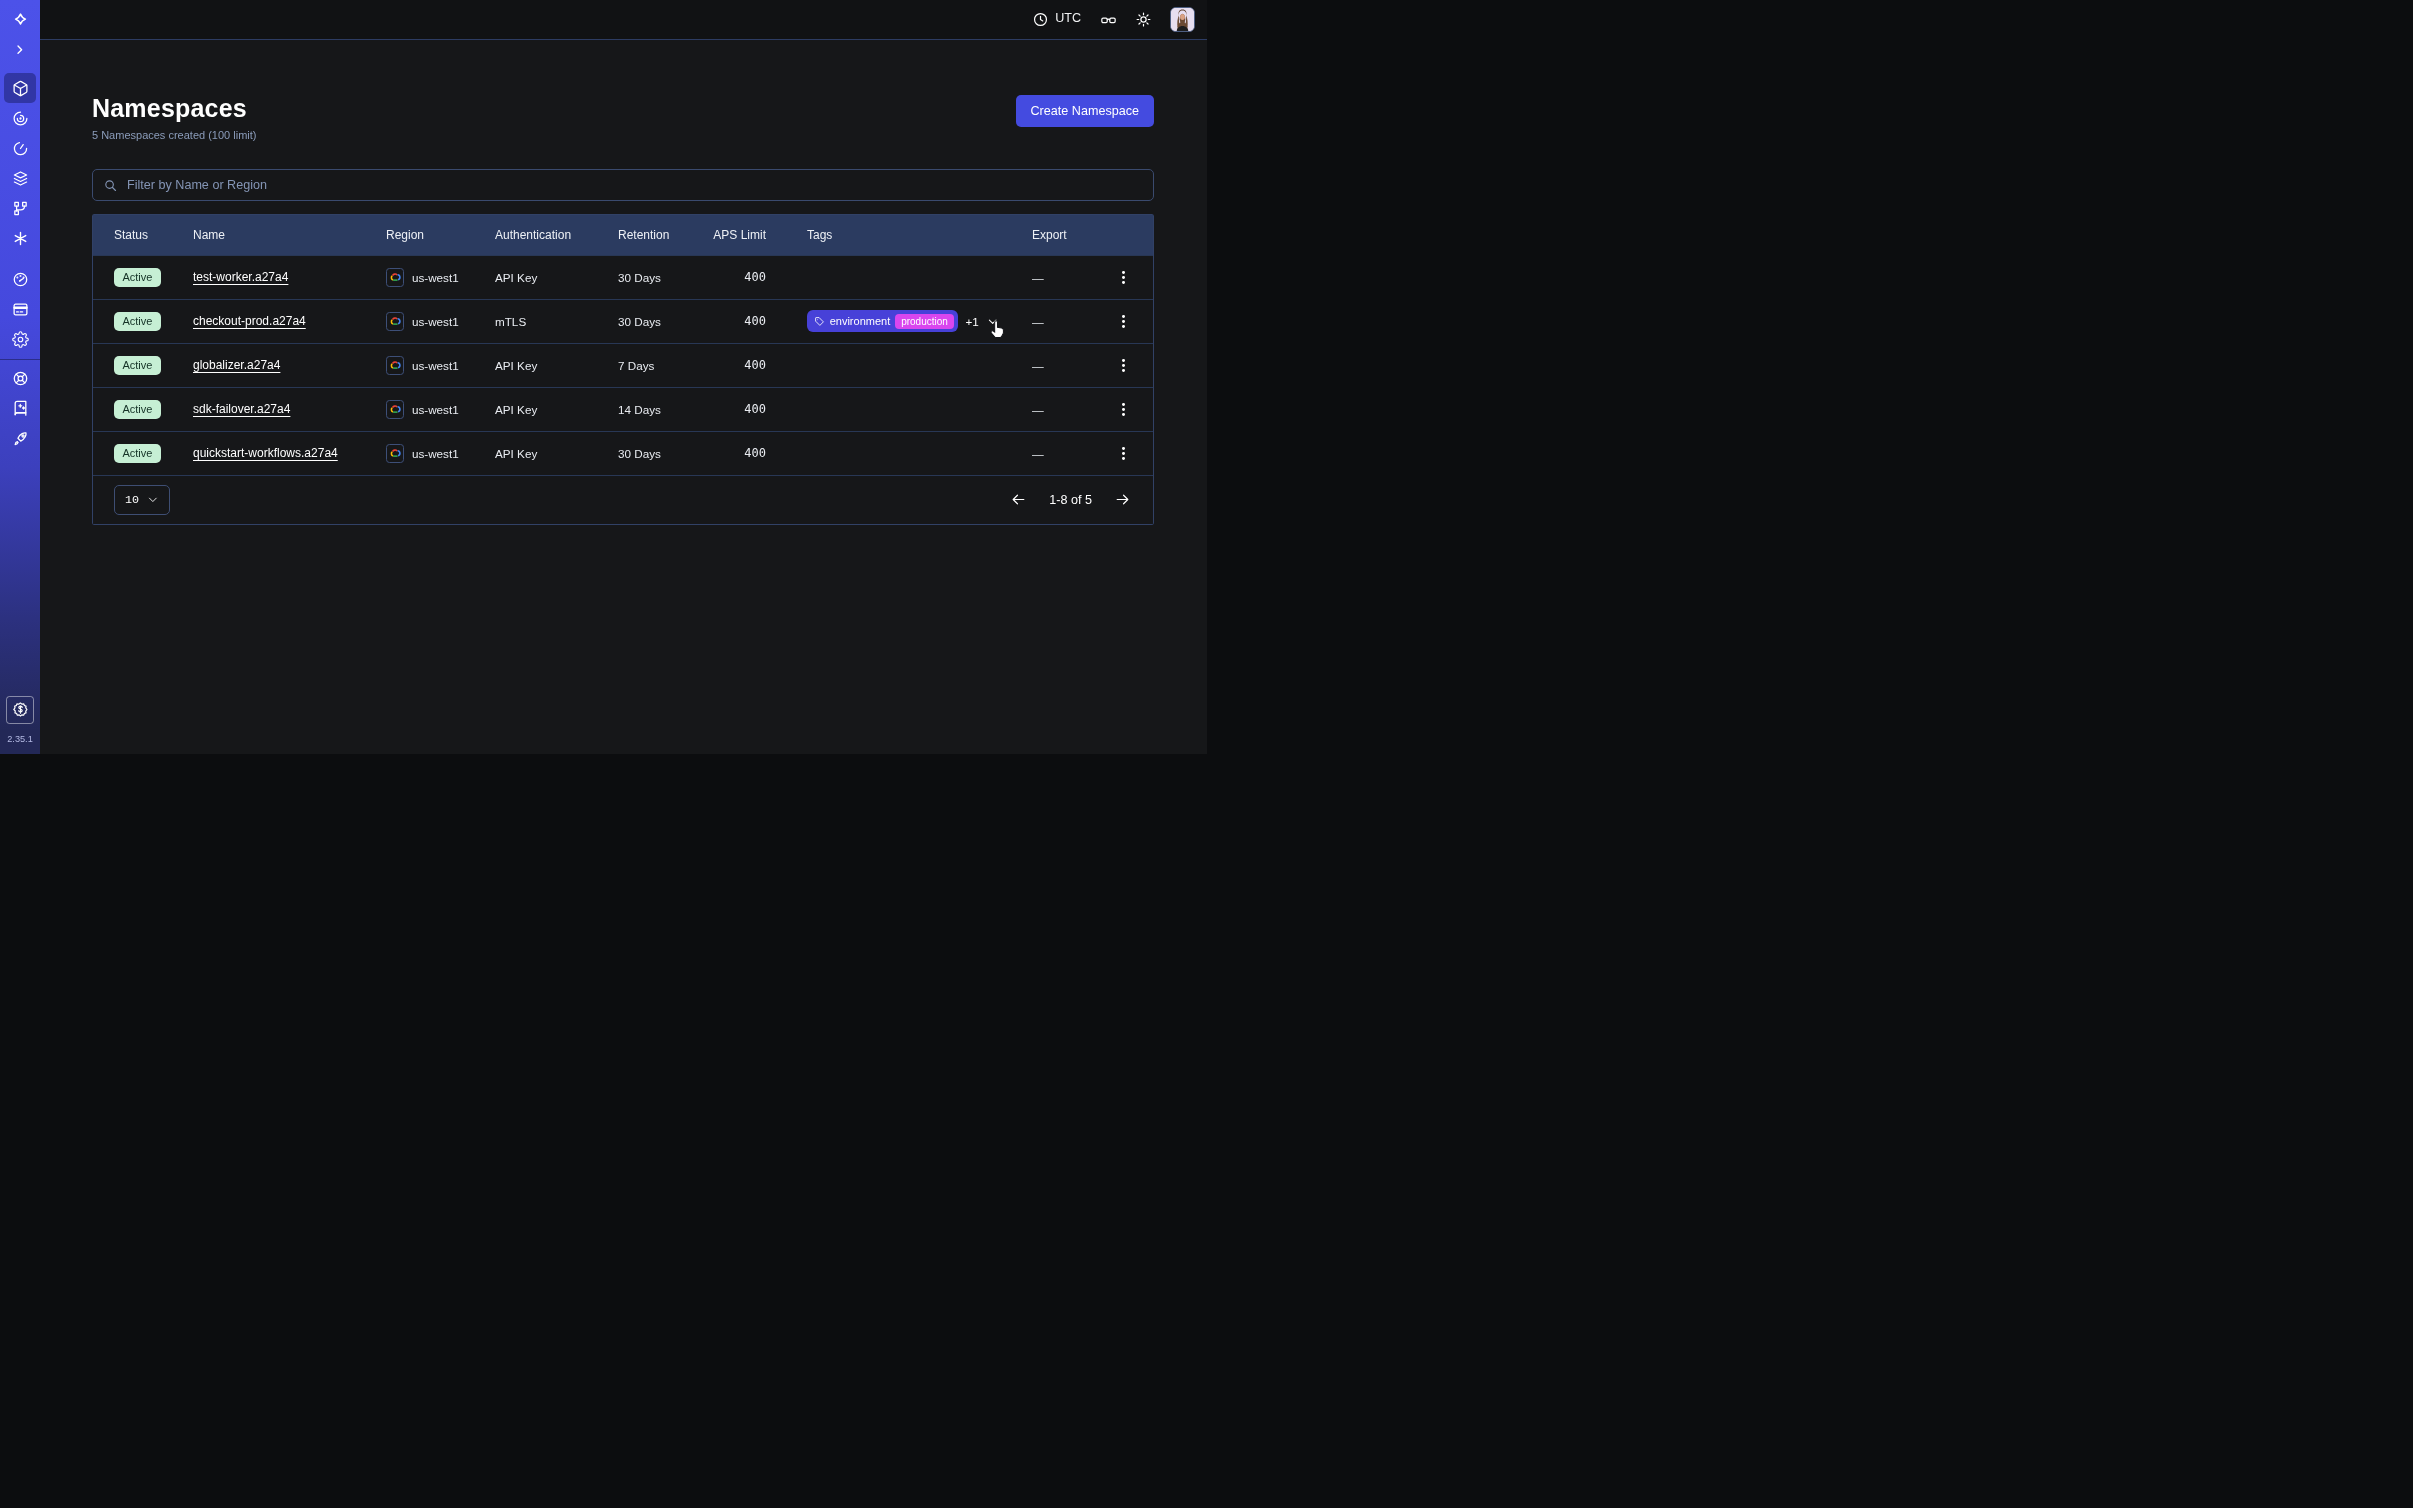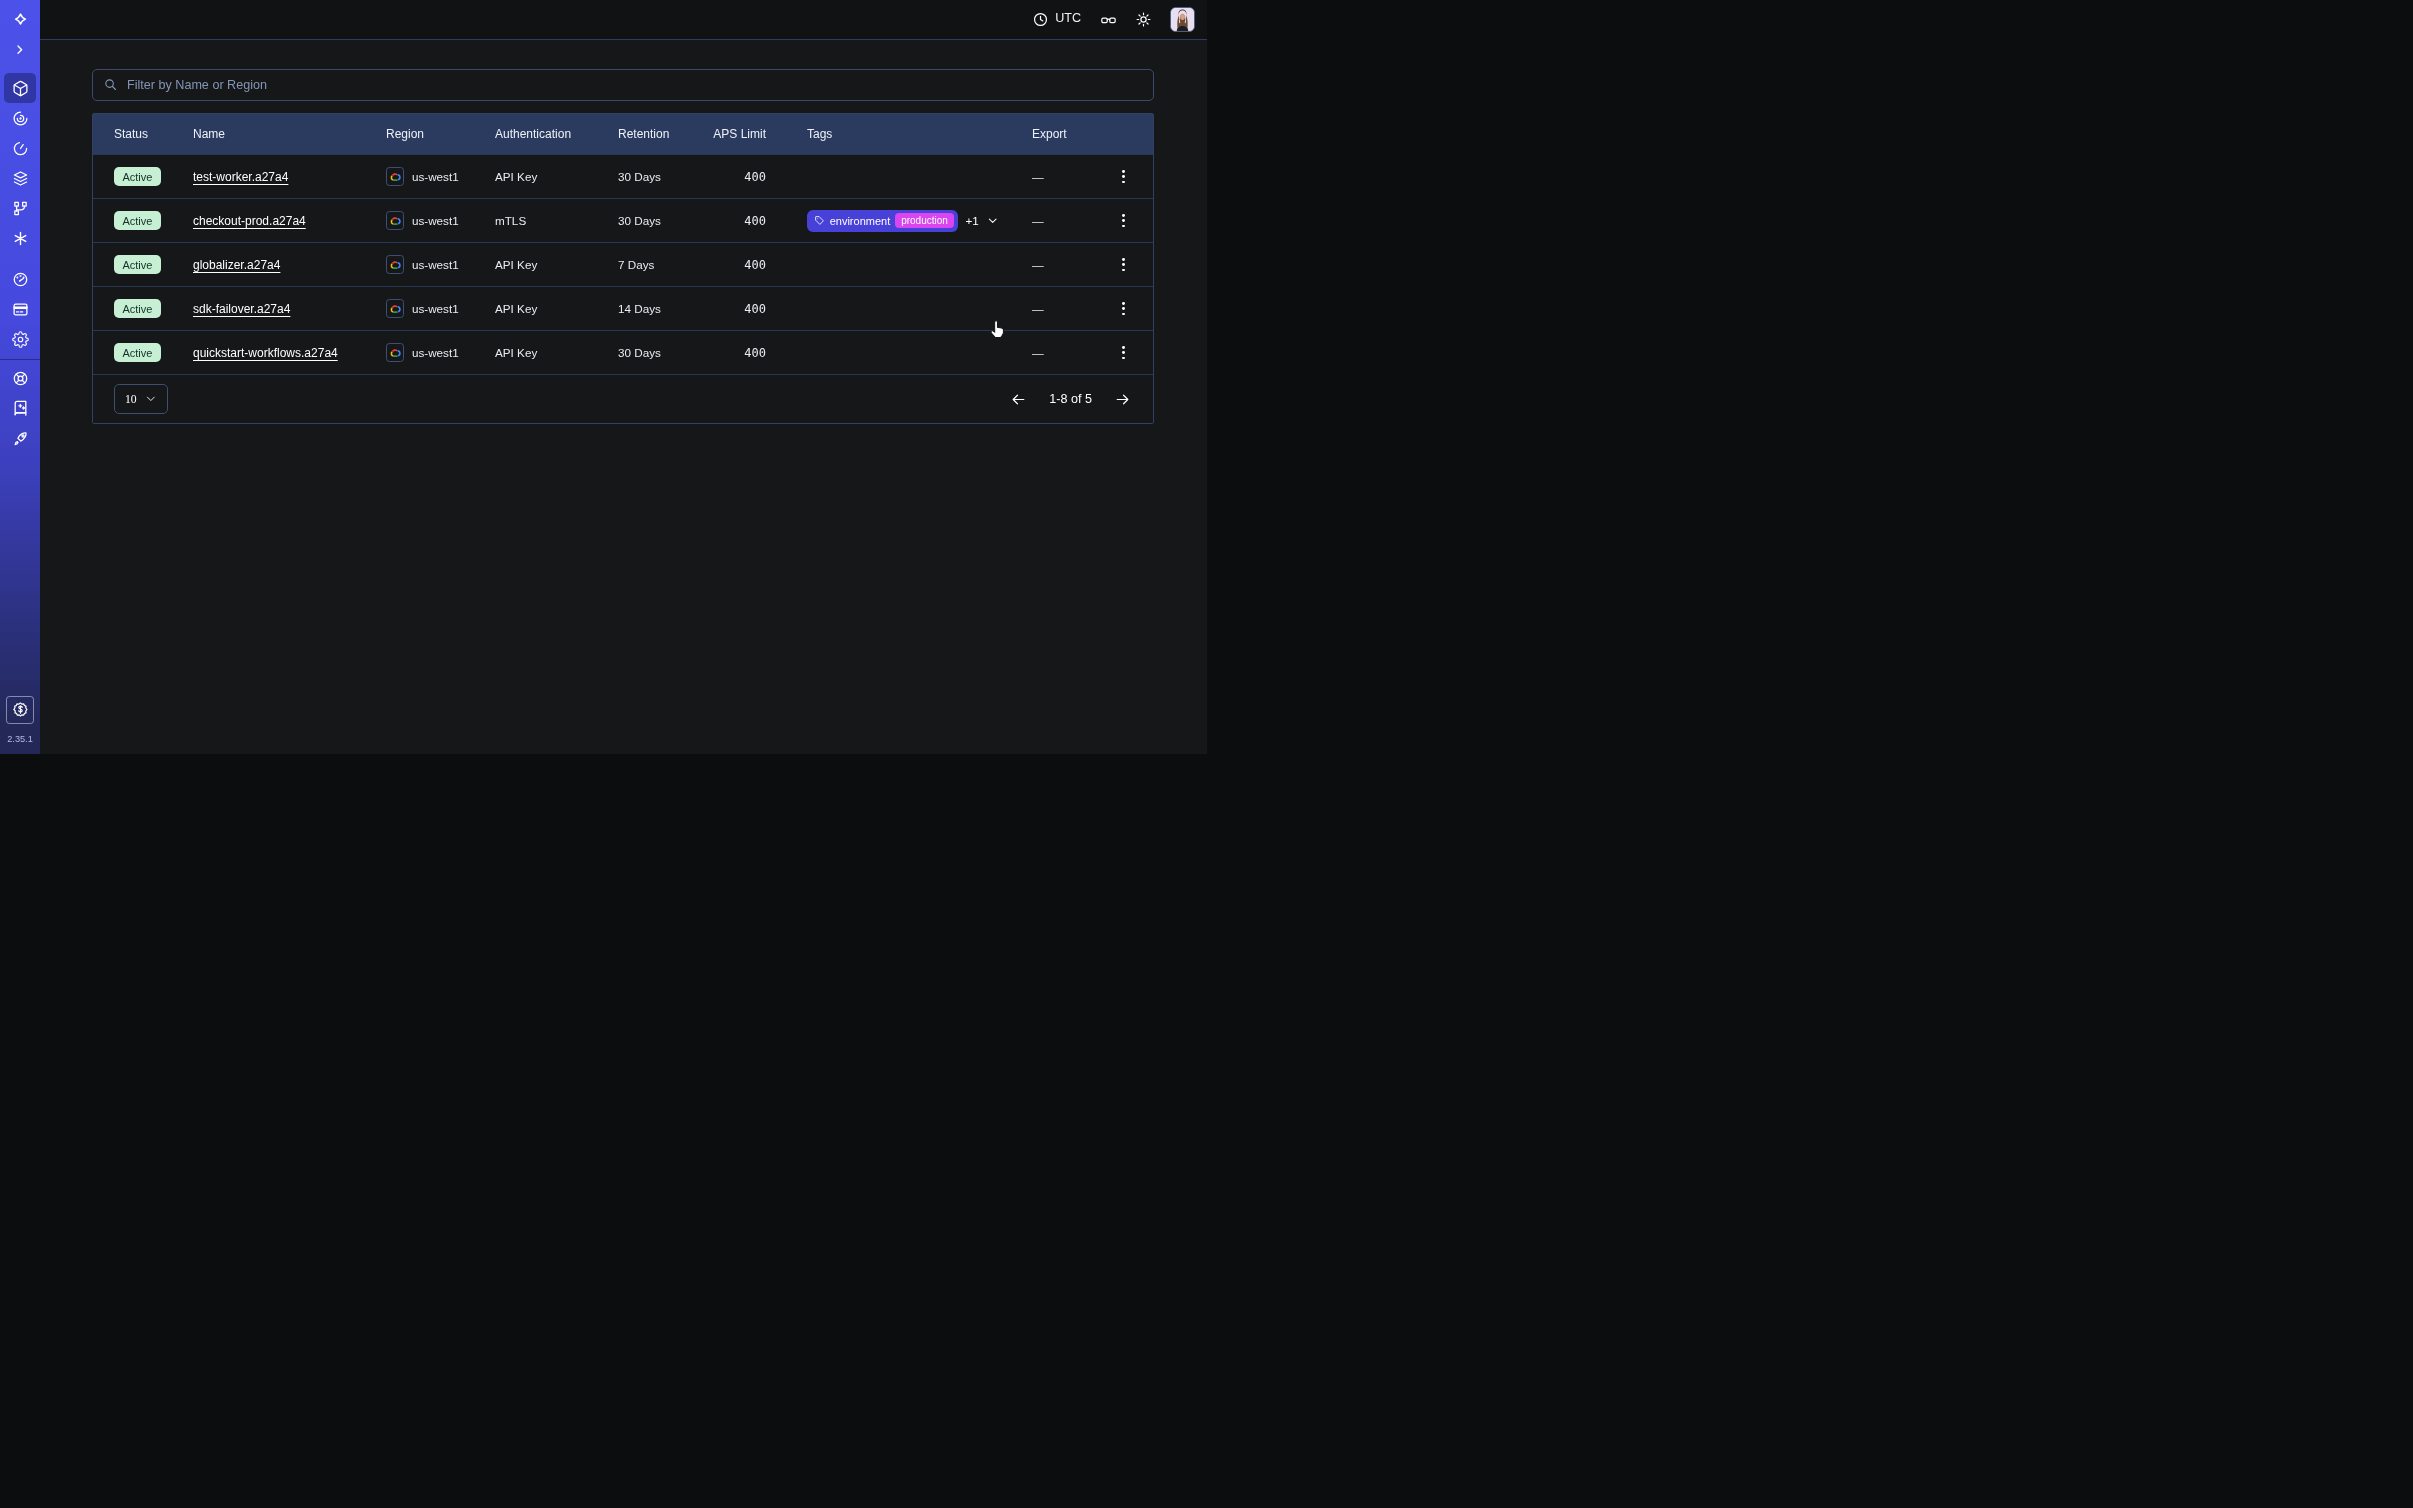--- a/index.html
+++ b/index.html
@@ -67,21 +67,21 @@
   .tag-chip { background:#d946ef; border-radius:4px; padding:1.7px 5.9px; font-size:10px; color:#fff; }
   .tag-more { color:#fff; font-size:11.7px; }
   .tag-expand { background:none; border:none; cursor:pointer; display:flex; }
   .tag-expand svg { width:13.4px; height:13.4px; stroke:#fff; fill:none; stroke-width:1.8; stroke-linecap:round; stroke-linejoin:round; }
   .dash { color:#e9ecf1; }
   .kebab { background:none; border:none; cursor:pointer; display:flex; flex-direction:column; gap:2.5px; align-items:center; margin:0 auto; padding:5px 8.4px; }
   .kebab i { width:2.9px; height:2.9px; border-radius:50%; background:#fff; display:block; }
 
   .tfoot { height:49px; border-top:0.8px solid #283755; display:flex; align-items:center; justify-content:space-between; padding:0 22px 0 21px; }
   .pagesize { display:flex; align-items:center; gap:8.4px; height:30px; border:0.8px solid #3e4e73; border-radius:5px;
-    background:none; color:#fff; padding:0 10px; font-size:11.7px; font-family:Liberation Serif, serif; cursor:pointer; }
+    background:none; color:#fff; padding:0 10px; font-size:11.7px; font-family:Liberation Mono, monospace; cursor:pointer; }
   .pagesize svg { width:11.7px; height:11.7px; stroke:#fff; fill:none; stroke-width:1.8; stroke-linecap:round; stroke-linejoin:round; }
   .pager { display:flex; align-items:center; gap:22px; color:#fff; font-size:12.6px; }
   .pager-btn { background:none; border:none; cursor:pointer; display:flex; }
   .pager-btn svg { width:17px; height:17px; stroke:#fff; fill:none; stroke-width:1.7; stroke-linecap:round; stroke-linejoin:round; }
 
   .cursor { position:absolute; left:986px; top:318px; width:22.6px; height:22.6px; z-index:9; pointer-events:none; }
 </style>
 </head>
 <body>
 
@@ -231,20 +231,27 @@
         <path d="M10.5 13c-1-7 2.5-9.5 5.5-9.5s6.5 2.5 5.5 9.5c1-8-1-11-5.5-11s-6.5 3-5.5 11z" fill="#5d3f2c"></path>
         <path d="M11.2 10c-.6 5 .2 12 1.2 16l-3.4 1c-.6-6-.2-13 2.2-17z" fill="#6b4a35"></path>
         <path d="M20.8 10c.6 5-.2 12-1.2 16l3.4 1c.6-6 .2-13-2.2-17z" fill="#6b4a35"></path>
         <path d="M8 32c0-4 3.5-7 8-7s8 3 8 7z" fill="#1d1d1f"></path>
       </svg>
     </button>
   </header>
 
   <main class="main">
 
+    <div class="page-head">
+      <div>
+        <h1 class="page-title">Namespaces</h1>
+        <div class="page-sub">5 Namespaces created (100 limit)</div>
+      </div>
+      <button class="btn-primary">Create Namespace</button>
+    </div>
 
     <div class="search-wrap">
       <svg viewBox="0 0 24 24">
         <circle cx="10.5" cy="10.5" r="6"></circle>
           <path d="M15.2 15.2L20 20"></path>
       </svg>
       <input class="search-input" type="text" placeholder="Filter by Name or Region" style="">
     </div>
 
     <section class="table">

